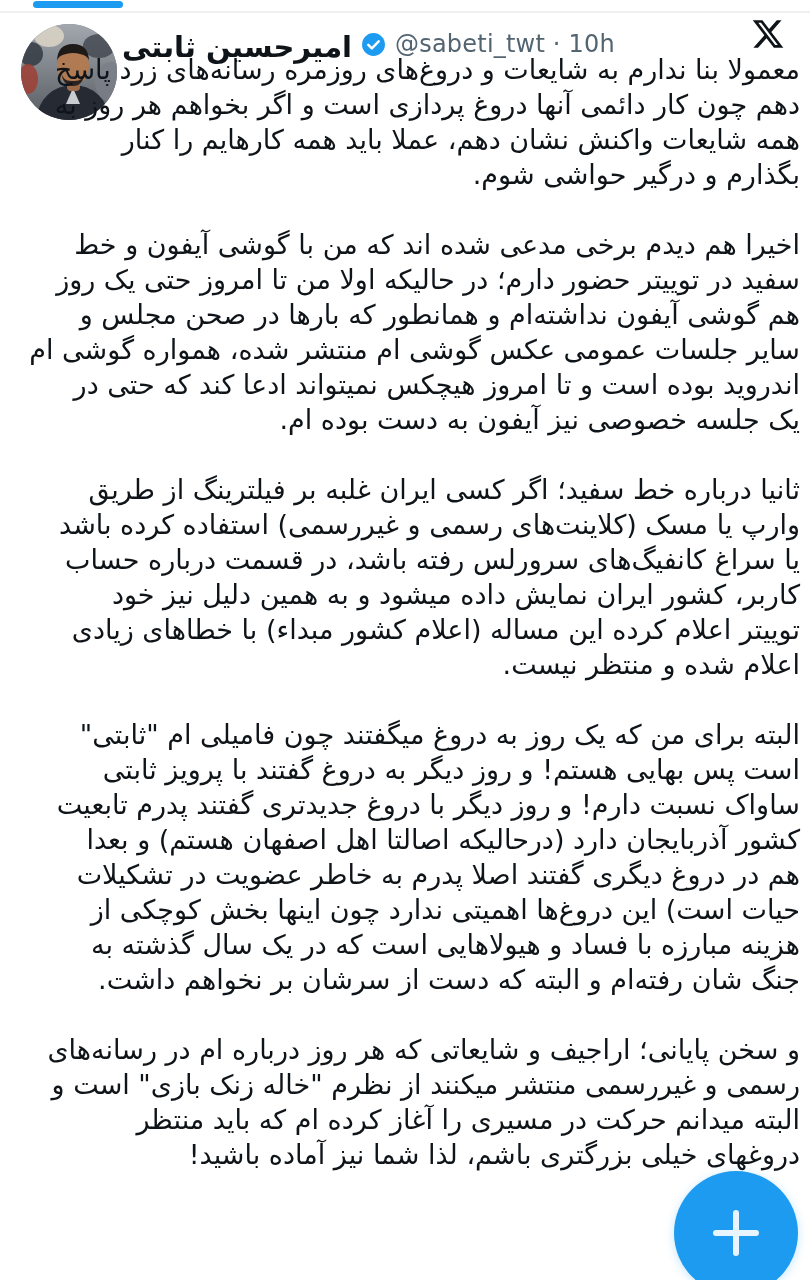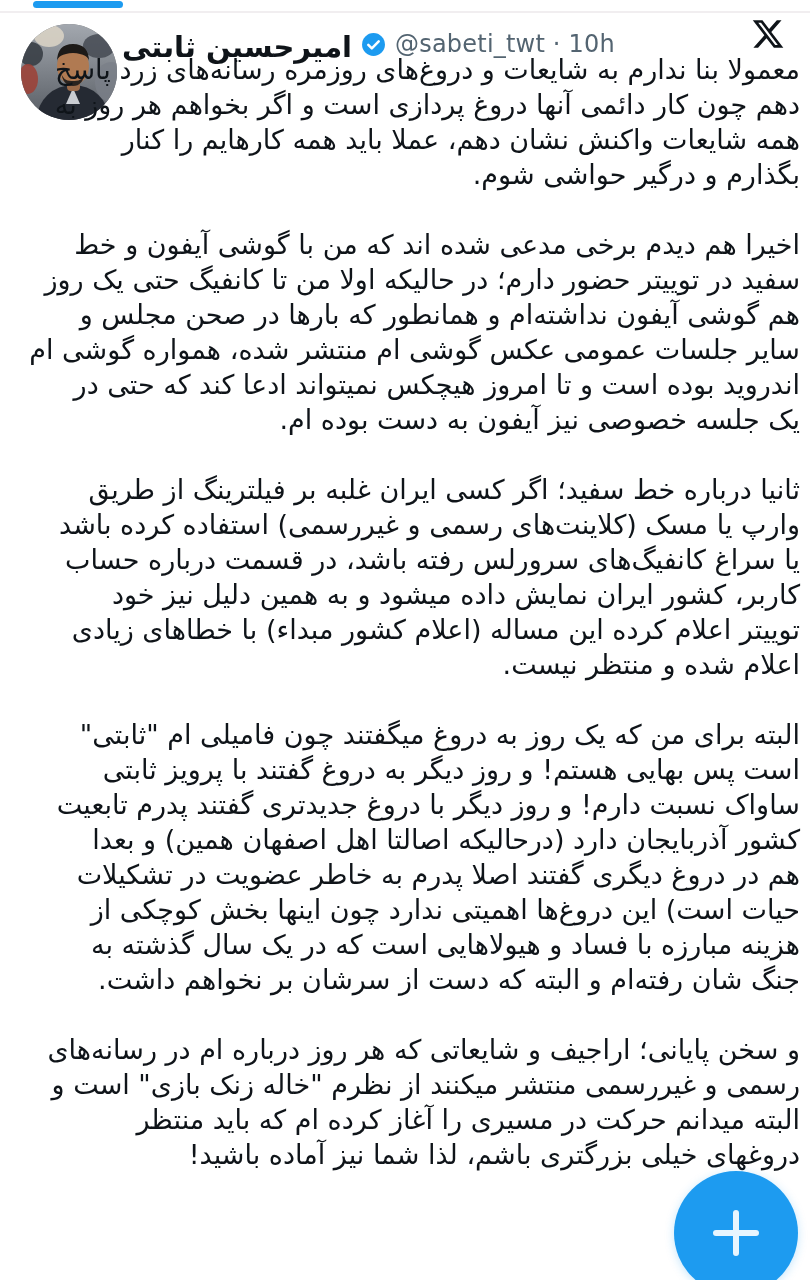--- a/index.html
+++ b/index.html
@@ -112,39 +112,39 @@
 
 <div class="tweet-body">
   <div class="para">
     <div class="line">معمولا بنا ندارم به شایعات و دروغ‌های روزمره رسانه‌های زرد پاسخ</div>
     <div class="line">دهم چون کار دائمی آنها دروغ پردازی است و اگر بخواهم هر روز به</div>
     <div class="line">همه شایعات واکنش نشان دهم، عملا باید همه کارهایم را کنار</div>
     <div class="line">بگذارم و درگیر حواشی شوم.</div>
   </div>
   <div class="para">
     <div class="line">اخیرا هم دیدم برخی مدعی شده اند که من با گوشی آیفون و خط</div>
-    <div class="line">سفید در توییتر حضور دارم؛ در حالیکه اولا من تا کانفیگ حتی یک روز</div>
+    <div class="line">سفید در توییتر حضور دارم؛ در حالیکه اولا من تا امروز حتی یک روز</div>
     <div class="line">هم گوشی آیفون نداشته‌ام و همانطور که بارها در صحن مجلس و</div>
     <div class="line">سایر جلسات عمومی عکس گوشی ام منتشر شده، همواره گوشی ام</div>
     <div class="line">اندروید بوده است و تا امروز هیچکس نمیتواند ادعا کند که حتی در</div>
     <div class="line">یک جلسه خصوصی نیز آیفون به دست بوده ام.</div>
   </div>
   <div class="para">
     <div class="line">ثانیا درباره خط سفید؛ اگر کسی ایران غلبه بر فیلترینگ از طریق</div>
     <div class="line">وارپ یا مسک (کلاینت‌های رسمی و غیررسمی) استفاده کرده باشد</div>
     <div class="line">یا سراغ کانفیگ‌های سرورلس رفته باشد، در قسمت درباره حساب</div>
     <div class="line">کاربر، کشور ایران نمایش داده میشود و به همین دلیل نیز خود</div>
     <div class="line">توییتر اعلام کرده این مساله (اعلام کشور مبداء) با خطاهای زیادی</div>
     <div class="line">اعلام شده و منتظر نیست.</div>
   </div>
   <div class="para">
     <div class="line">البته برای من که یک روز به دروغ میگفتند چون فامیلی ام "ثابتی"</div>
     <div class="line">است پس بهایی هستم! و روز دیگر به دروغ گفتند با پرویز ثابتی</div>
     <div class="line">ساواک نسبت دارم! و روز دیگر با دروغ جدیدتری گفتند پدرم تابعیت</div>
-    <div class="line">کشور آذربایجان دارد (درحالیکه اصالتا اهل اصفهان همین) و بعدا</div>
+    <div class="line">کشور آذربایجان دارد (درحالیکه اصالتا اهل اصفهان هستم) و بعدا</div>
     <div class="line">هم در دروغ دیگری گفتند اصلا پدرم به خاطر عضویت در تشکیلات</div>
     <div class="line">حیات است) این دروغ‌ها اهمیتی ندارد چون اینها بخش کوچکی از</div>
     <div class="line">هزینه مبارزه با فساد و هیولاهایی است که در یک سال گذشته به</div>
     <div class="line">جنگ شان رفته‌ام و البته که دست از سرشان بر نخواهم داشت.</div>
   </div>
   <div class="para">
     <div class="line">و سخن پایانی؛ اراجیف و شایعاتی که هر روز درباره ام در رسانه‌های</div>
     <div class="line">رسمی و غیررسمی منتشر میکنند از نظرم "خاله زنک بازی" است و</div>
     <div class="line">البته میدانم حرکت در مسیری را آغاز کرده ام که باید منتظر</div>
     <div class="line">دروغهای خیلی بزرگتری باشم، لذا شما نیز آماده باشید!</div>

